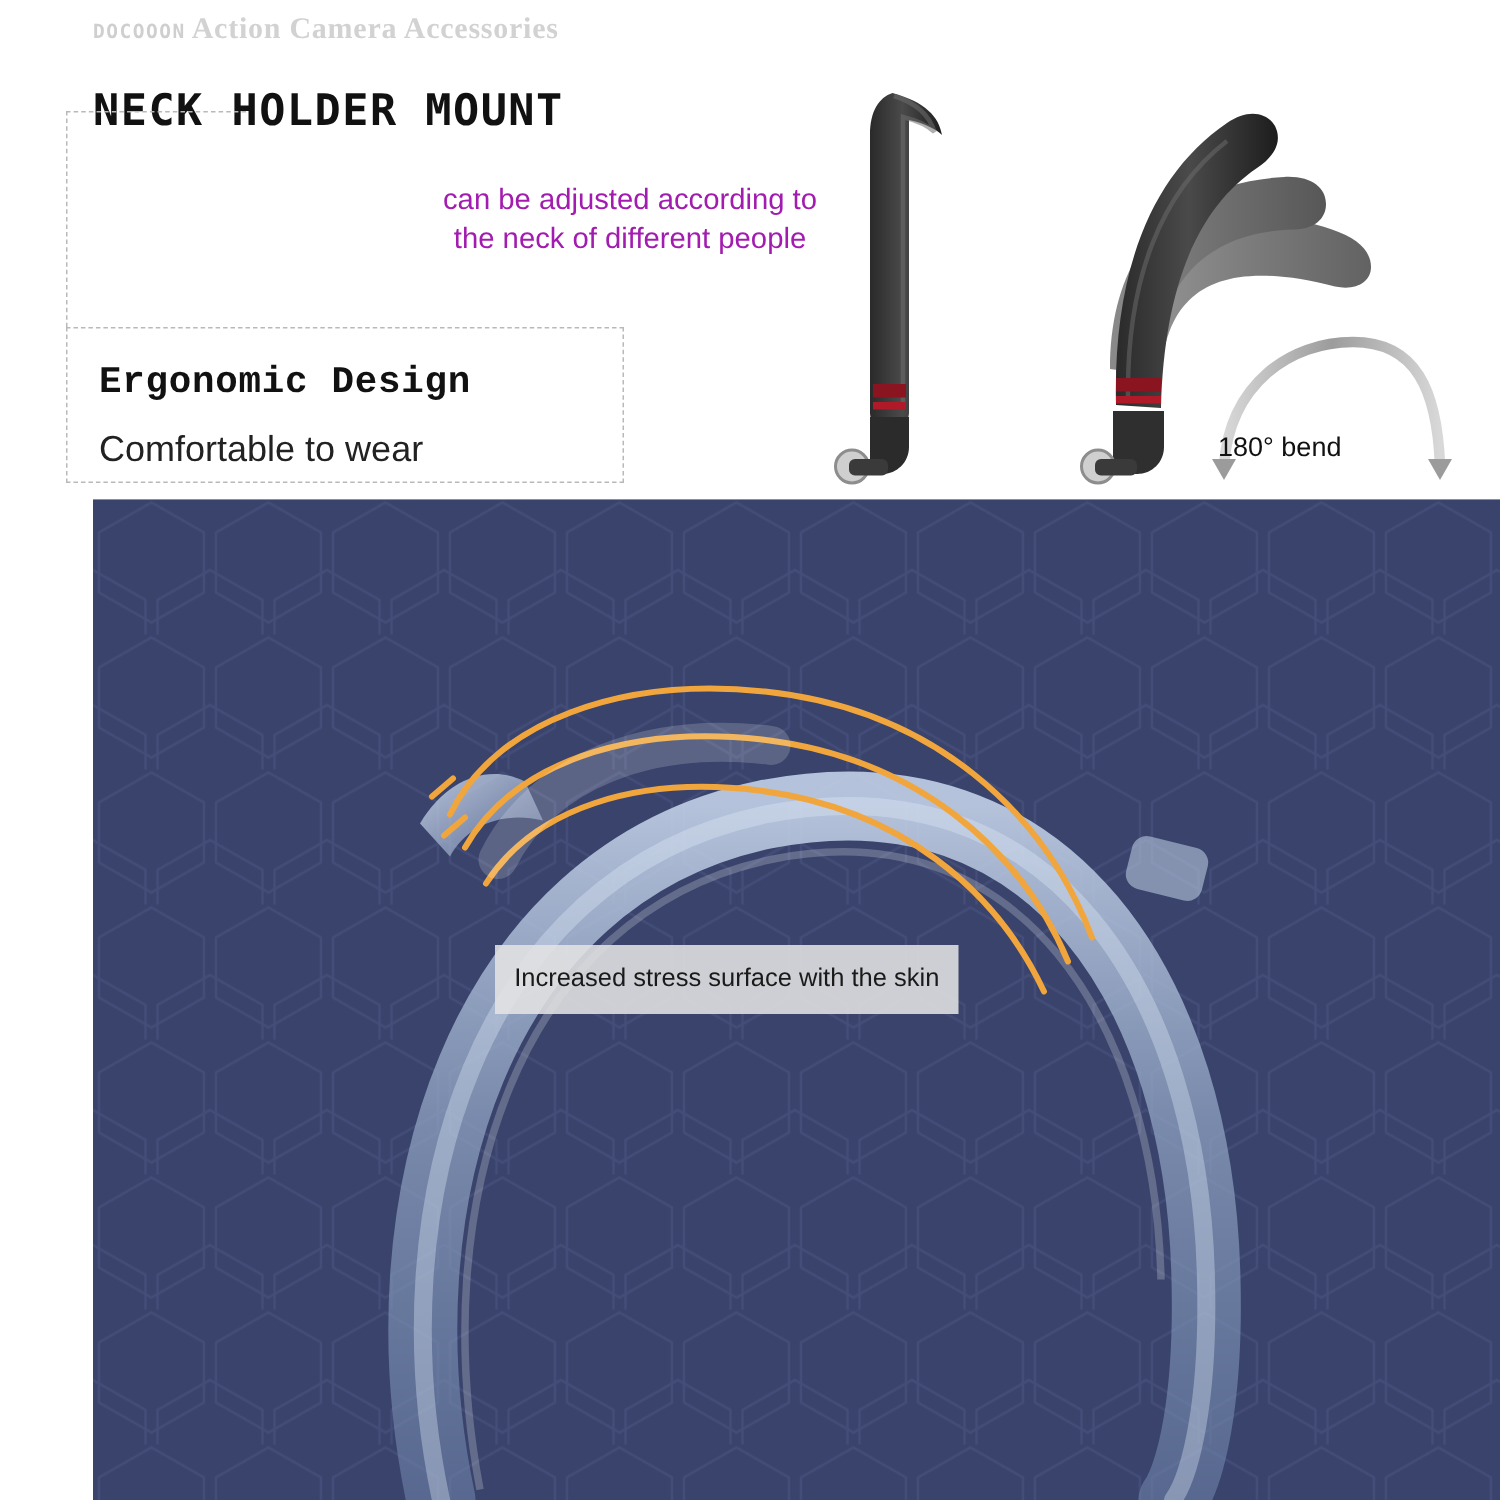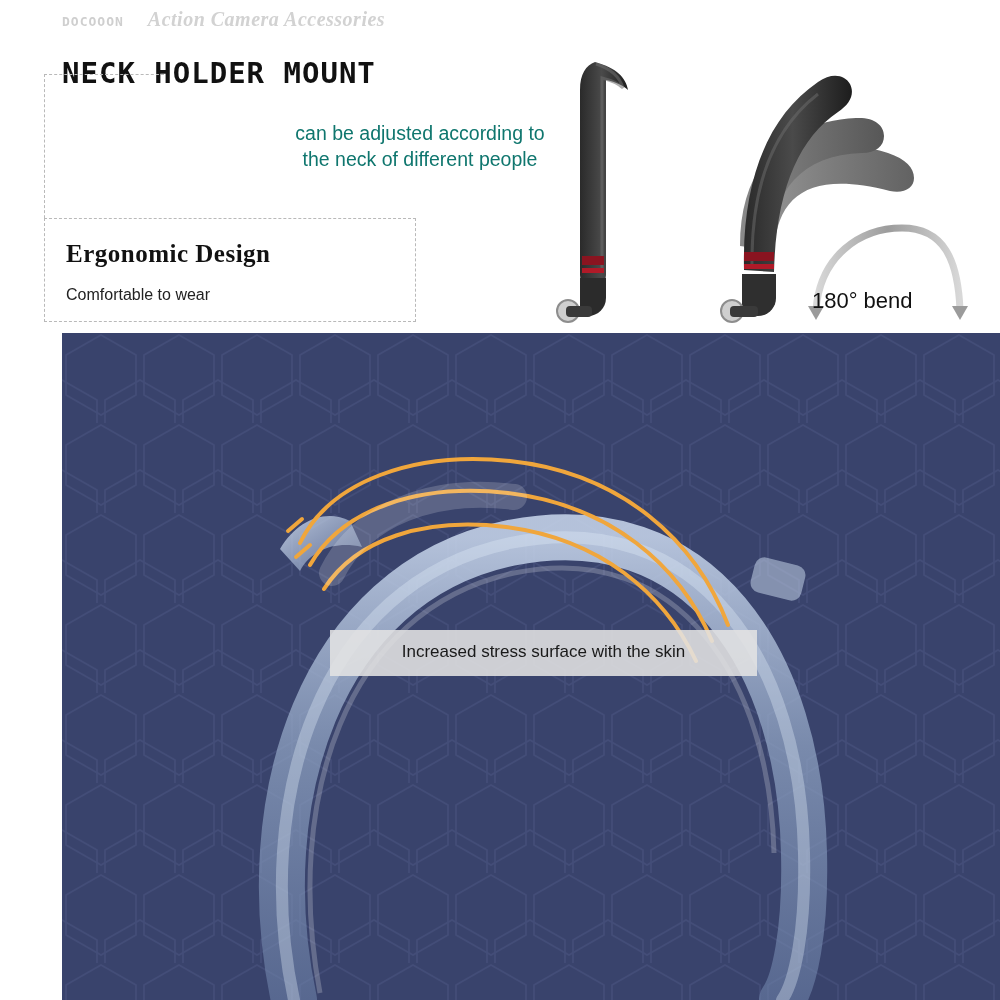--- a/index.html
+++ b/index.html
@@ -16,32 +16,31 @@
     color: #1a1a1a;
   }
 
   
   .brand-row {
     position: absolute;
     left: 62px;
     top: 8px;
     display: flex;
     align-items: baseline;
-    gap: 24px;
+    gap: 4px;
   }
   .brand-logo {
     font-family: "DejaVu Sans Mono", monospace;
     font-size: 13px;
     letter-spacing: 1px;
     color: #cfcfcf;
     font-weight: bold;
   }
   .brand-tagline {
     font-family: "Liberation Serif", serif;
-    font-style: italic;
     font-weight: bold;
     font-size: 20px;
     letter-spacing: 0.5px;
     color: #d2d2d2;
   }
   .main-title {
     position: absolute;
     left: 62px;
     top: 56px;
     font-family: "DejaVu Sans Mono", monospace;
@@ -70,59 +69,59 @@
     width: 372px;
     height: 104px;
     border: 1px dashed #b9b9b9;
     box-sizing: border-box;
     background: #fff;
   }
   .ergo-title {
     position: absolute;
     left: 66px;
     top: 240px;
-    font-family: Liberation Serif, serif;
+    font-family: Liberation Mono, monospace;
     font-weight: bold;
     font-size: 25px;
     letter-spacing: 0.5px;
     color: #111;
   }
   .ergo-sub {
     position: absolute;
     left: 66px;
     top: 286px;
-    font-size: 16px;
+    font-size: 24px;
     color: #222;
   }
 
   .adjust-text {
     position: absolute;
     left: 265px;
     top: 120px;
     width: 310px;
     font-size: 19.5px;
     line-height: 26px;
-    color: #0f766e;
+    color: #a21caf;
     text-align: center;
   }
 
   
   .photo-area {
     position: absolute;
     left: 520px;
     top: 20px;
     width: 460px;
     height: 310px;
   }
 
   .bend-label {
     position: absolute;
     left: 812px;
     top: 288px;
-    font-size: 22px;
+    font-size: 18px;
     color: #111;
   }
 
   
   .hero {
     position: absolute;
     left: 62px;
     top: 333px;
     width: 1040px;
     height: 667px;
@@ -130,21 +129,21 @@
     overflow: hidden;
   }
   .hero-inner {
     position: absolute;
     inset: 0;
   }
   .callout {
     position: absolute;
     left: 268px;
     top: 297px;
-    width: 427px;
+    width: 309px;
     background: rgba(226,226,226,0.88);
     padding: 10px 12px 12px 12px;
     box-sizing: border-box;
     text-align: center;
     font-size: 17px;
     line-height: 24px;
     color: #1a1a1a;
   }
   .callout div { white-space: nowrap; }
 </style>

